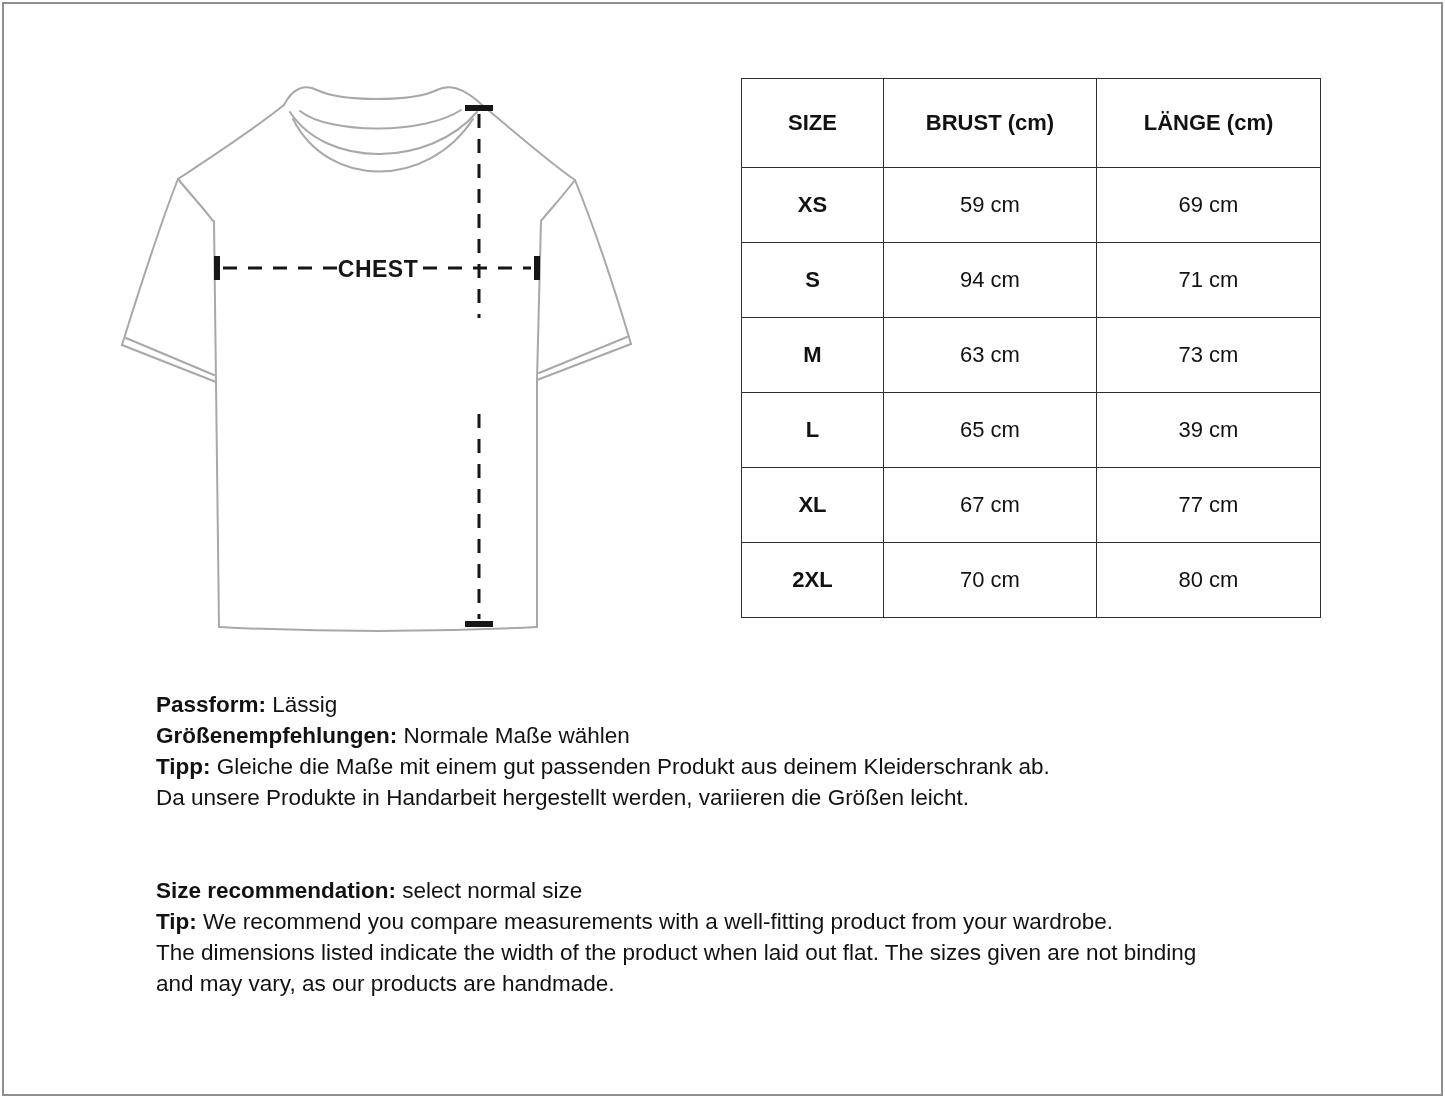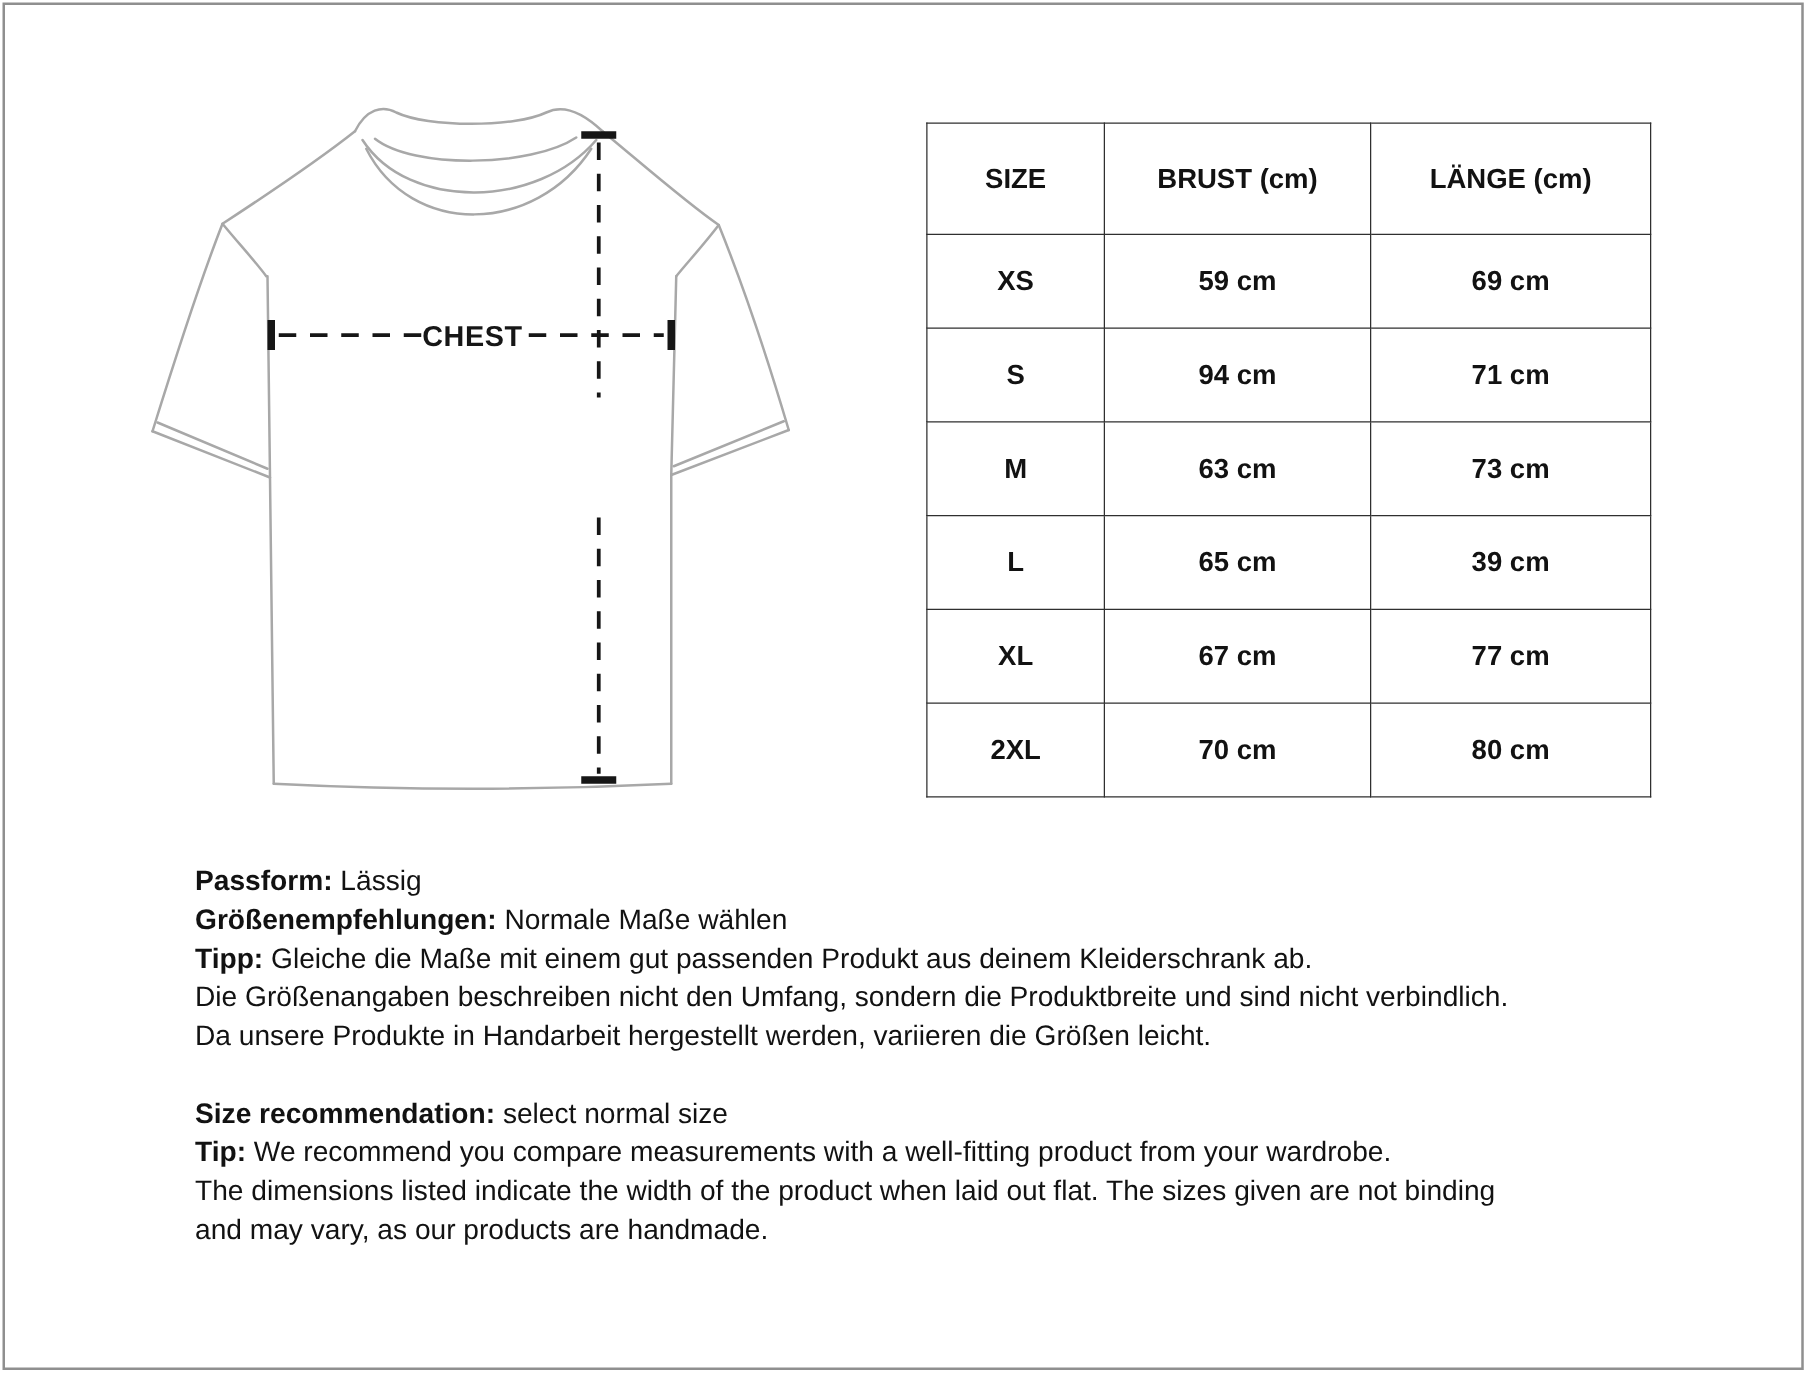--- a/index.html
+++ b/index.html
@@ -51,39 +51,39 @@
   .measure-label {
     font-family: "Liberation Sans", sans-serif;
     font-weight: bold;
     font-size: 23px;
     letter-spacing: 0.5px;
     fill: #161616;
   }
   
   .size-table {
     position: absolute;
-    left: 741px; top: 98px;
+    left: 741px; top: 78px;
     width: 579px;
     border-collapse: collapse;
     table-layout: fixed;
   }
   .size-table th, .size-table td {
     border: 1.5px solid #2f2f2f;
     text-align: center;
     vertical-align: middle;
     padding: 0;
     font-size: 22px;
   }
   .size-table thead th {
     height: 88px;
     font-weight: bold;
   }
   .size-table tbody tr { height: 75px; }
   .size-table td.size-cell { font-weight: bold; }
-  .size-table td.value-cell { font-weight: bold; }
+  .size-table td.value-cell { font-weight: normal; }
   
   .notes {
     position: absolute;
     left: 156px;
     width: 1180px;
   }
   .notes-de { top: 689px; }
   .notes-en { top: 875px; }
   .notes p {
     margin: 0;
@@ -194,21 +194,20 @@
         <td class="value-cell">70 cm</td>
         <td class="value-cell">80 cm</td>
       </tr>
     </tbody>
   </table>
 
   <div class="notes notes-de">
     <p><b>Passform:</b><span> Lässig</span></p>
     <p><b>Größenempfehlungen:</b><span> Normale Maße wählen</span></p>
     <p><b>Tipp:</b><span> Gleiche die Maße mit einem gut passenden Produkt aus deinem Kleiderschrank ab.</span></p>
-    <p><b></b><span>Die Größenangaben beschreiben nicht den Umfang, sondern die Produktbreite und sind nicht verbindlich.</span></p>
     <p><b></b><span>Da unsere Produkte in Handarbeit hergestellt werden, variieren die Größen leicht.</span></p>
   </div>
 
   <div class="notes notes-en">
     <p><b>Size recommendation:</b><span> select normal size</span></p>
     <p><b>Tip:</b><span> We recommend you compare measurements with a well-fitting product from your wardrobe.</span></p>
     <p><b></b><span>The dimensions listed indicate the width of the product when laid out flat. The sizes given are not binding</span></p>
     <p><b></b><span>and may vary, as our products are handmade.</span></p>
   </div>
 </div>

